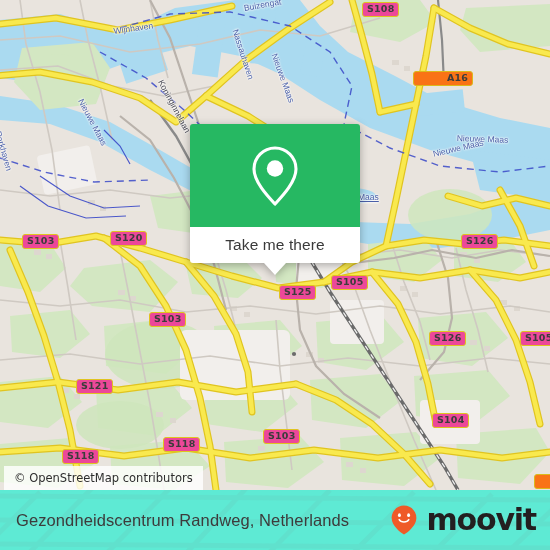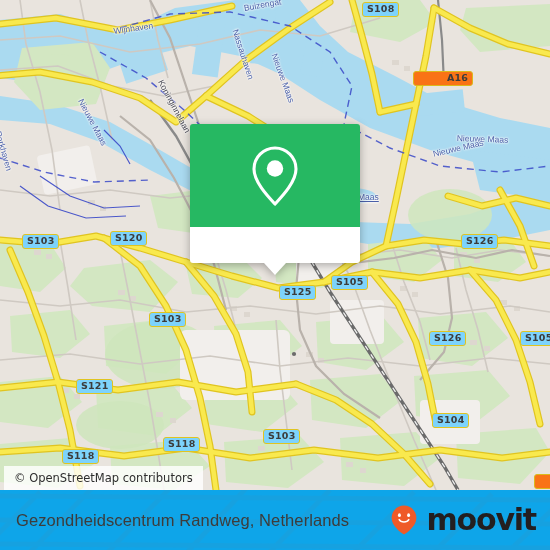--- a/index.html
+++ b/index.html
@@ -15,21 +15,21 @@
   #map-area {
     position: absolute; left: 0; top: 0; width: 550px; height: 490px;
     background: #e9e4de;
     overflow: hidden;
   }
   #map-svg { position: absolute; left: 0; top: 0; }
 
   
   .shield {
     position: absolute;
-    background: #7dd3fc;
+    background: #ec4899;
     border: 1.6px solid #e0c420;
     border-radius: 3px;
     color: #3c3c3c;
     font-size: 9.5px;
     font-weight: bold;
     letter-spacing: .2px;
     padding: 1px 4px 1.5px 4px;
     line-height: 10px;
     white-space: nowrap;
     font-family: "DejaVu Sans", sans-serif;
@@ -93,21 +93,21 @@
     color: #2e2e2e;
     font-size: 11.5px;
     font-family: "DejaVu Sans", sans-serif;
     z-index: 5;
   }
 
   
   #footer {
     position: absolute;
     left: 0; top: 490px; width: 550px; height: 60px;
-    background: #0ea5e9;
+    background: #5eead4;
     display: flex; align-items: center; justify-content: space-between;
     padding: 0 14px 0 16px;
     overflow: hidden;
   }
   #footer-watermark {
     position: absolute; left: 0; top: 0; width: 550px; height: 60px;
     opacity: 0.07; pointer-events: none;
   }
   #footer-title {
     position: relative;
@@ -368,20 +368,21 @@
 
     <div id="popup">
       <div id="popup-head">
         <svg width="52" height="64" viewBox="0 0 52 64">
           <path d="M26 4 C14.4 4 5 13.4 5 25 C5 38 19 52.5 26 60
                    C33 52.5 47 38 47 25 C47 13.4 37.6 4 26 4 Z" fill="none" stroke="#ffffff" stroke-width="3.1" stroke-linejoin="round"></path>
           <circle cx="26" cy="24.5" r="8.2" fill="#ffffff"></circle>
         </svg>
       </div>
       <div id="popup-body">
+        <span id="popup-label">Take me there</span>
         <span id="popup-tail"></span>
       </div>
     </div>
 
     <div id="attribution">© OpenStreetMap contributors</div>
   </div>
 
   <div id="footer">
 
     <svg id="footer-watermark" width="550" height="60" viewBox="0 0 550 60">

